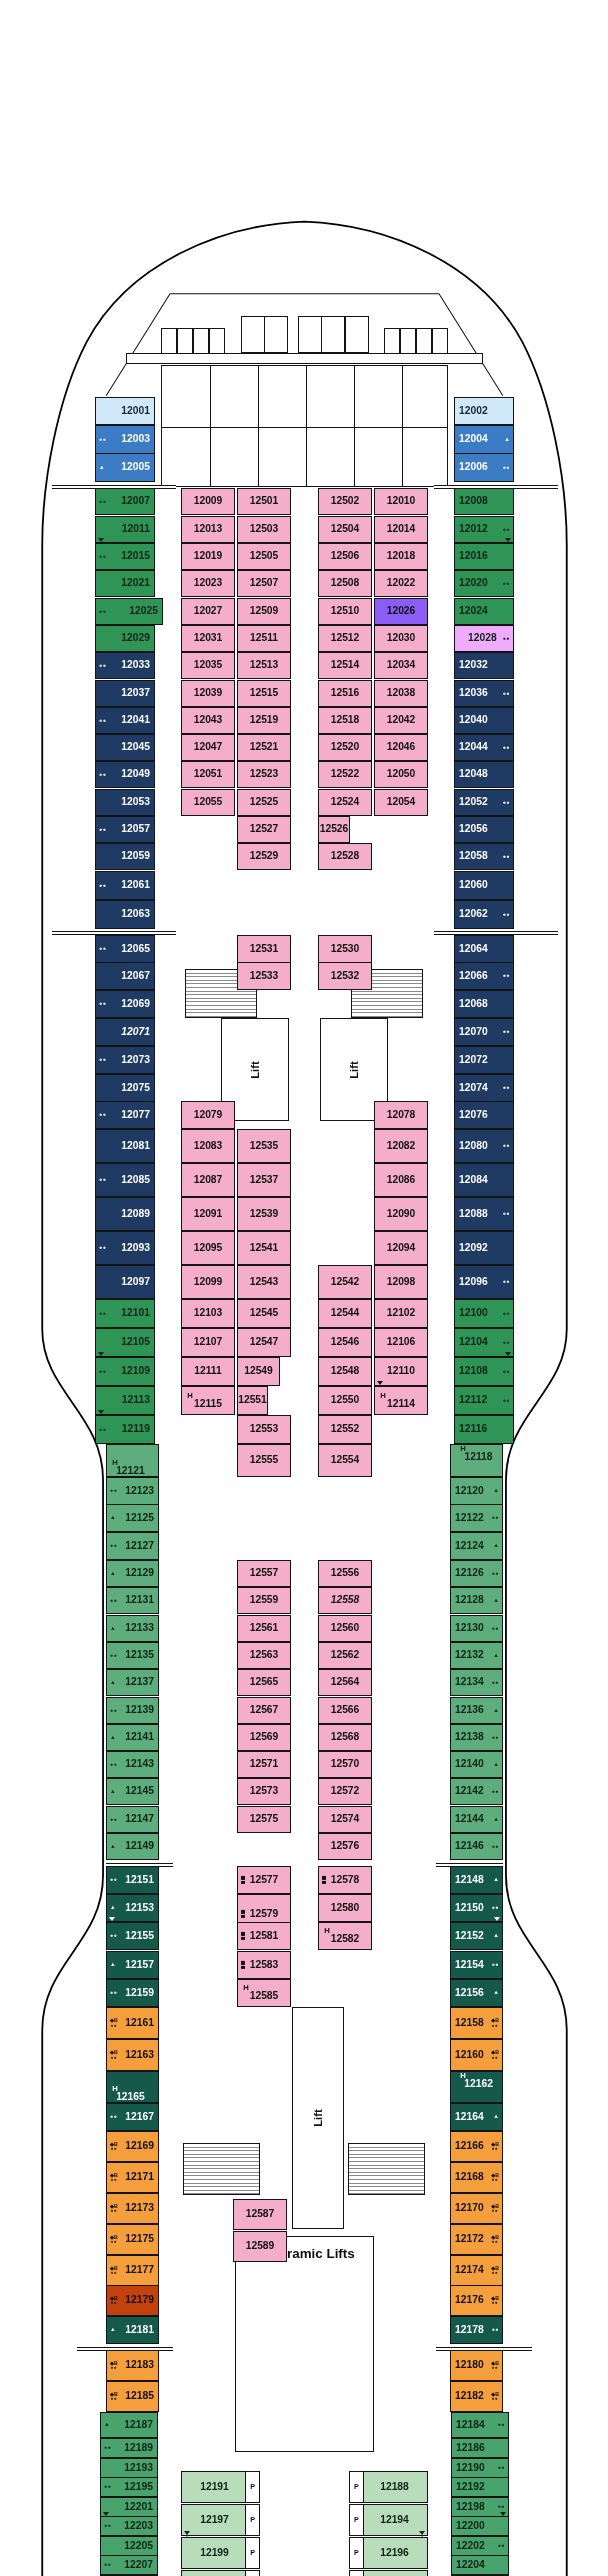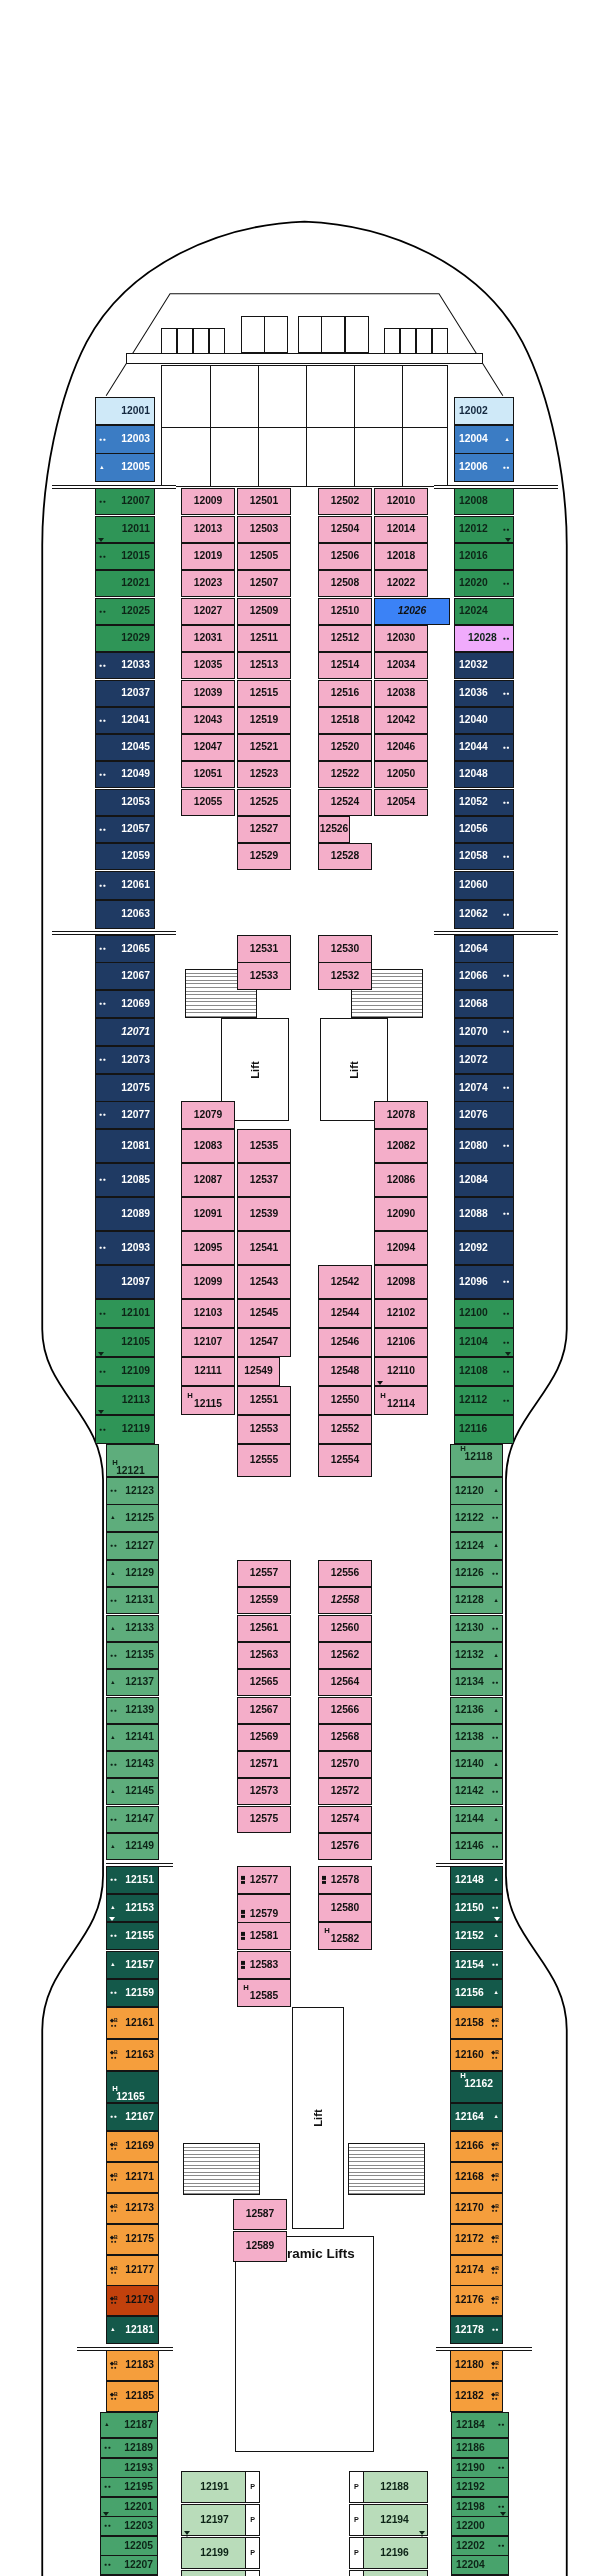--- a/index.html
+++ b/index.html
@@ -151,34 +151,34 @@
     <div class="cell" style="left: 318px; top: 570px; width: 54px; height: 27px; background: rgb(244, 174, 201); color: rgb(17, 17, 17);">
       <span class="num">12508</span>
     </div>
     <div class="cell" style="left: 374px; top: 570px; width: 54px; height: 27px; background: rgb(244, 174, 201); color: rgb(17, 17, 17);">
       <span class="num">12022</span>
     </div>
     <div class="cell" style="left: 454px; top: 570px; width: 60px; height: 27px; background: rgb(47, 149, 87); color: rgb(13, 36, 23); justify-content: flex-start; padding-left: 4.1px;">
       <span class="num">12020</span>
       <span class="ic dd right">●●</span>
     </div>
-    <div class="cell" style="left: 95px; top: 598px; width: 60px; height: 27px; background: rgb(47, 149, 87); color: rgb(13, 36, 23); justify-content: flex-end; padding-right: 4.1px;">
+    <div class="cell" style="left: 95px; top: 598px; width: 68px; height: 27px; background: rgb(47, 149, 87); color: rgb(13, 36, 23); justify-content: flex-end; padding-right: 4.1px;">
       <span class="num">12025</span>
       <span class="ic dd left">●●</span>
     </div>
     <div class="cell" style="left: 181px; top: 598px; width: 54px; height: 27px; background: rgb(244, 174, 201); color: rgb(17, 17, 17);">
       <span class="num">12027</span>
     </div>
     <div class="cell" style="left: 237px; top: 598px; width: 54px; height: 27px; background: rgb(244, 174, 201); color: rgb(17, 17, 17);">
       <span class="num">12509</span>
     </div>
     <div class="cell" style="left: 318px; top: 598px; width: 54px; height: 27px; background: rgb(244, 174, 201); color: rgb(17, 17, 17);">
       <span class="num">12510</span>
     </div>
-    <div class="cell" style="left: 374px; top: 598px; width: 76px; height: 27px; background: #3b82f6; color: rgb(17, 17, 17); font-style: italic;">
+    <div class="cell" style="left: 374px; top: 598px; width: 54px; height: 27px; background: #8b5cf6; color: rgb(17, 17, 17);">
       <span class="num">12026</span>
     </div>
     <div class="cell" style="left: 454px; top: 598px; width: 60px; height: 27px; background: rgb(47, 149, 87); color: rgb(13, 36, 23); justify-content: flex-start; padding-left: 4.1px;">
       <span class="num">12024</span>
     </div>
     <div class="cell" style="left: 95px; top: 625px; width: 60px; height: 27px; background: rgb(47, 149, 87); color: rgb(13, 36, 23); justify-content: flex-end; padding-right: 4.1px;">
       <span class="num">12029</span>
     </div>
     <div class="cell" style="left: 181px; top: 625px; width: 54px; height: 27px; background: rgb(244, 174, 201); color: rgb(17, 17, 17);">
       <span class="num">12031</span>
@@ -563,21 +563,21 @@
       <span class="ic dd right">●●</span>
     </div>
     <div class="cell" style="left: 95px; top: 1386px; width: 60px; height: 29px; background: rgb(47, 149, 87); color: rgb(13, 36, 23); justify-content: flex-end; padding-right: 4.1px;">
       <span class="num">12113</span>
       <span class="hg left"></span>
     </div>
     <div class="cell h2" style="left: 181px; top: 1386px; width: 54px; height: 29px; background: rgb(244, 174, 201); color: rgb(17, 17, 17);">
       <span class="hlbl">H</span>
       <span class="num">12115</span>
     </div>
-    <div class="cell" style="left: 237px; top: 1386px; width: 54px; height: 29px; background: rgb(244, 174, 201); color: rgb(17, 17, 17);">
+    <div class="cell" style="left: 237px; top: 1386px; width: 31px; height: 29px; background: rgb(244, 174, 201); color: rgb(17, 17, 17);">
       <span class="num">12551</span>
     </div>
     <div class="cell" style="left: 318px; top: 1386px; width: 54px; height: 29px; background: rgb(244, 174, 201); color: rgb(17, 17, 17);">
       <span class="num">12550</span>
     </div>
     <div class="cell h2" style="left: 374px; top: 1386px; width: 54px; height: 29px; background: rgb(244, 174, 201); color: rgb(17, 17, 17);">
       <span class="hlbl">H</span>
       <span class="num">12114</span>
     </div>
     <div class="cell" style="left: 454px; top: 1386px; width: 60px; height: 29px; background: rgb(47, 149, 87); color: rgb(13, 36, 23); justify-content: flex-start; padding-left: 4.1px;">

